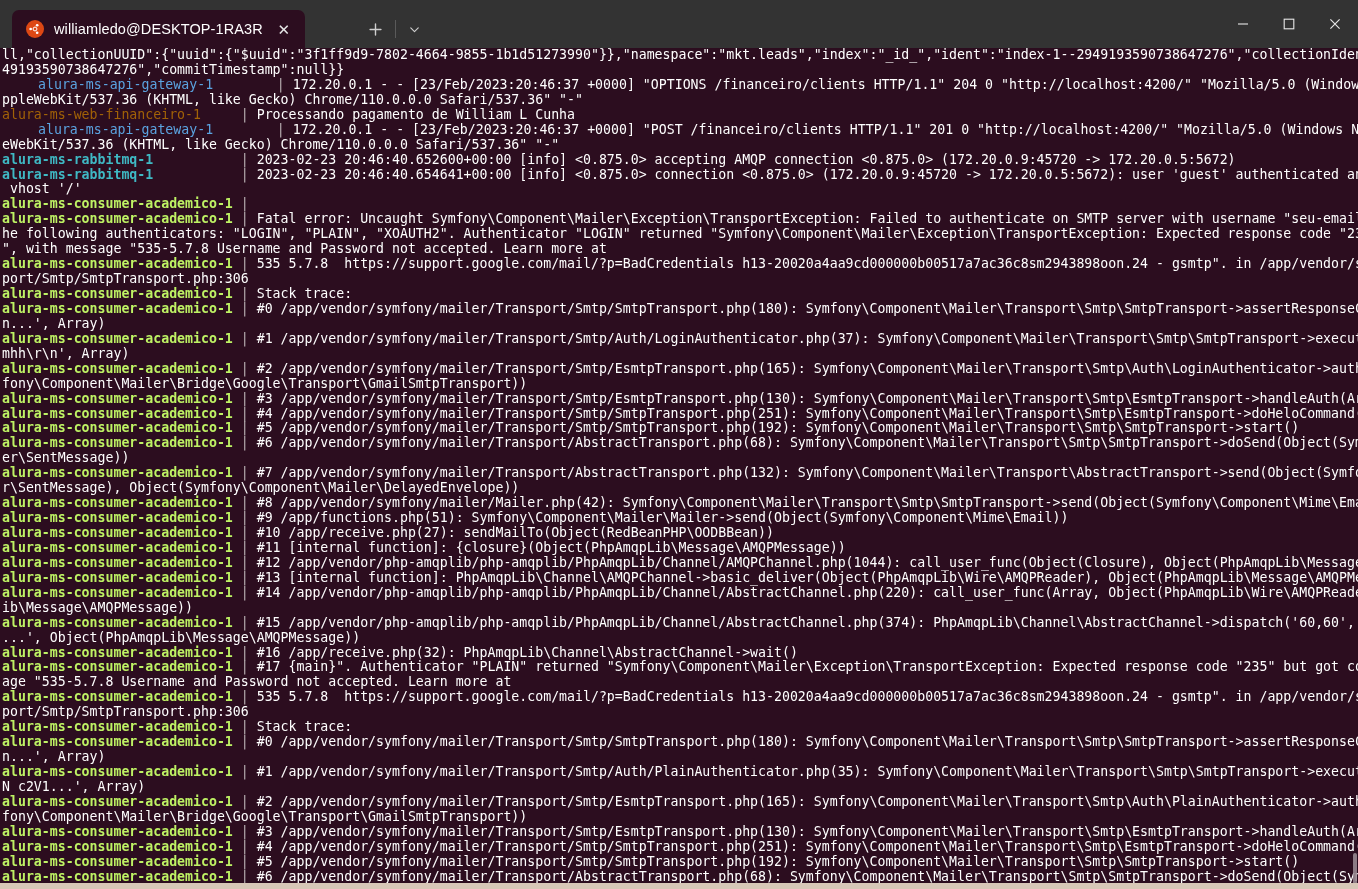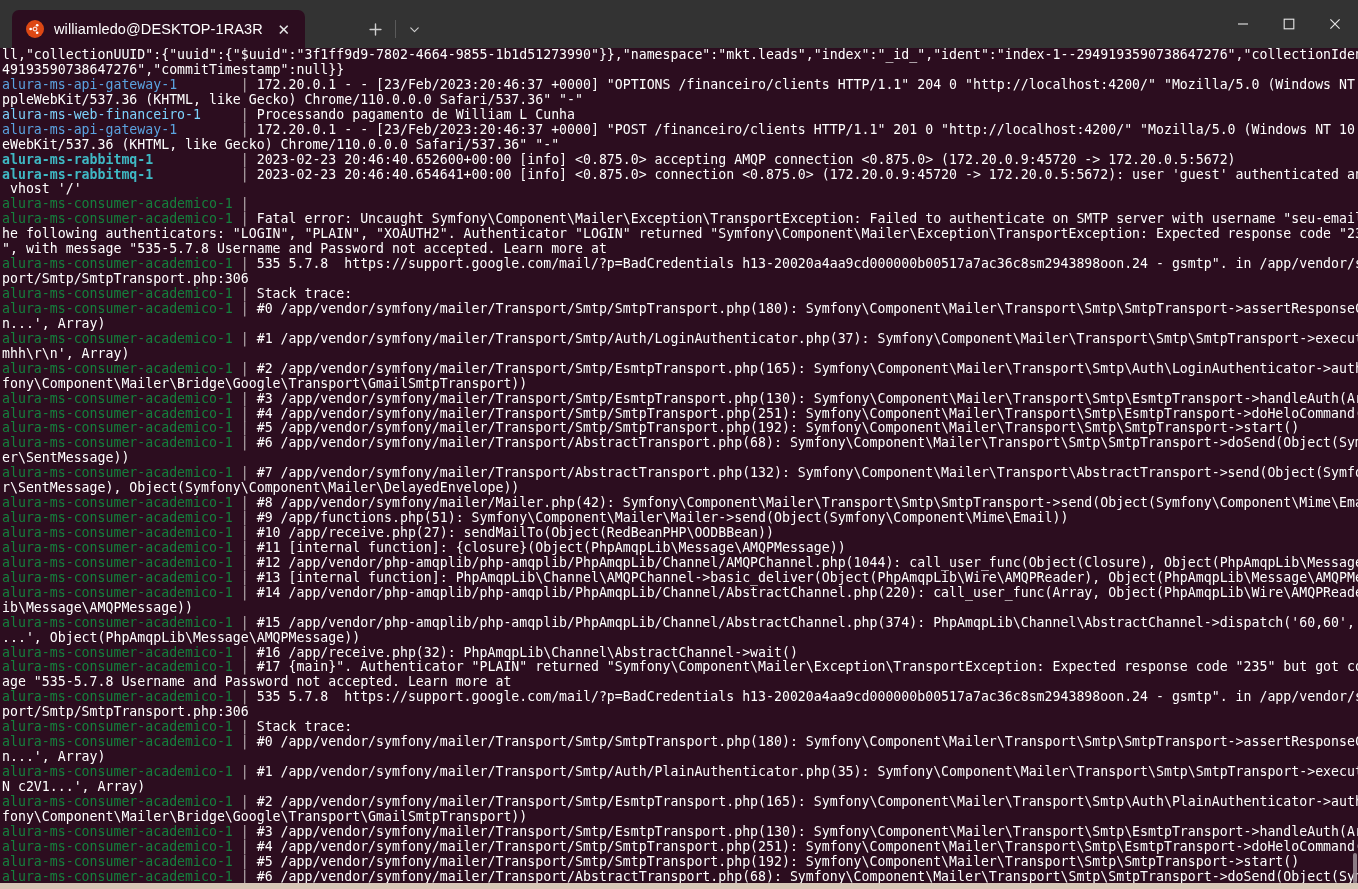--- a/index.html
+++ b/index.html
@@ -128,24 +128,24 @@
   .lines {
     font-family: "DejaVu Sans Mono", monospace;
     font-size: 13.22px;
     line-height: 14.95px;
     white-space: pre;
     color: #ffffff;
     letter-spacing: 0px;
   }
   .ln { display: block; height: 14.95px; }
   .svc { display: inline; }
-  .c-blue   { color: #5ba3e0; }
-  .c-green  { color: #7dd3fc; }
+  .c-blue   { color: #5ba3e0; margin-left: 36px; }
+  .c-green  { color: #a16207; }
   .c-cyan   { color: #3fb9c4; font-weight: bold; }
-  .c-salmon { color: #15803d; }
+  .c-salmon { color: #bef264; font-weight: bold; }
   .c-white  { color: #ffffff; }
   .bar      { color: #b9b0b4; }
 
   
   .scrollthumb {
     position: absolute;
     right: 1px;
     width: 4px;
     background: #9f8f98;
     border-radius: 2px;

